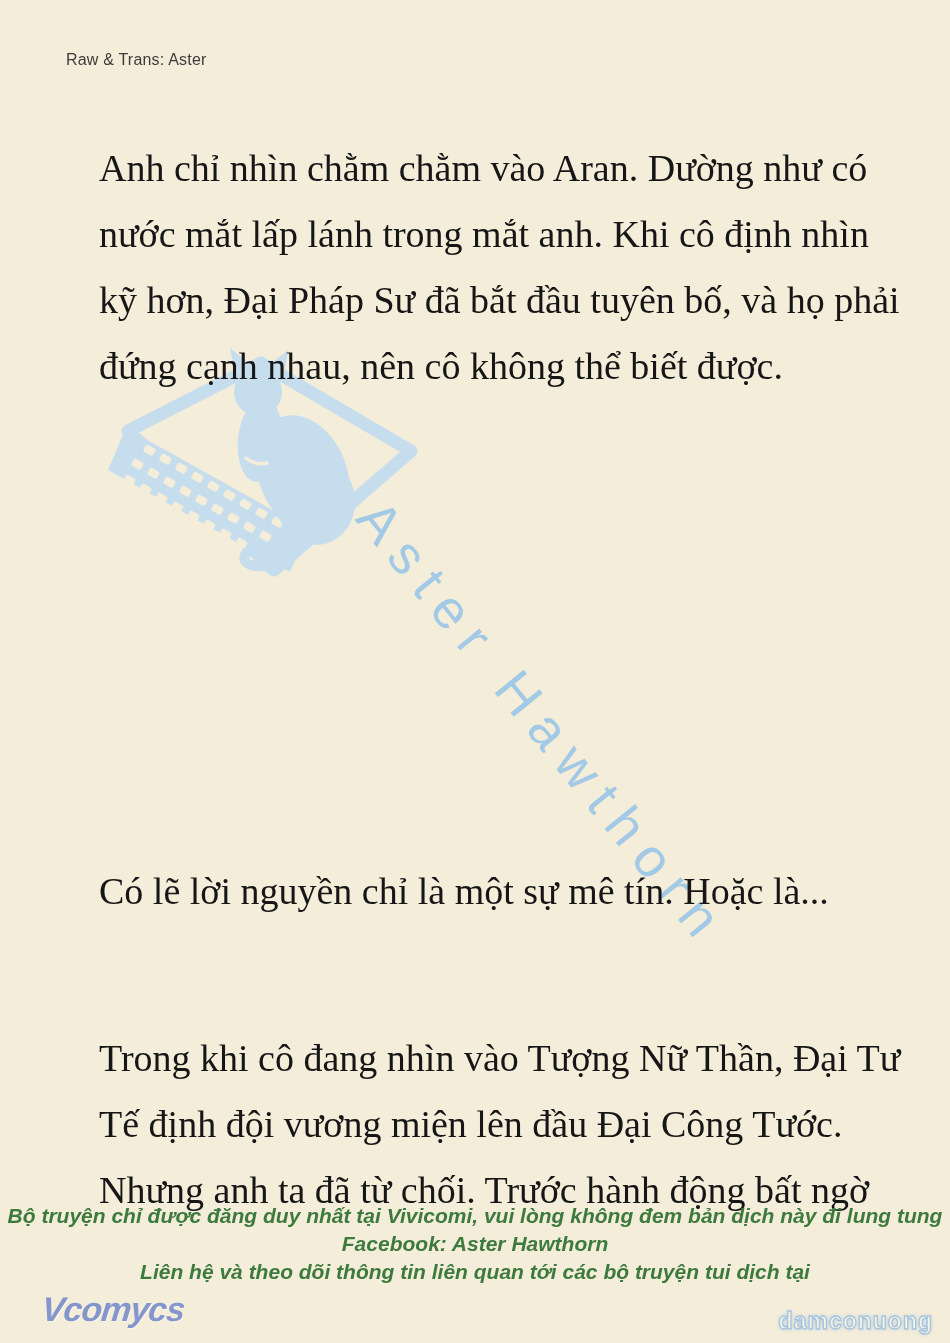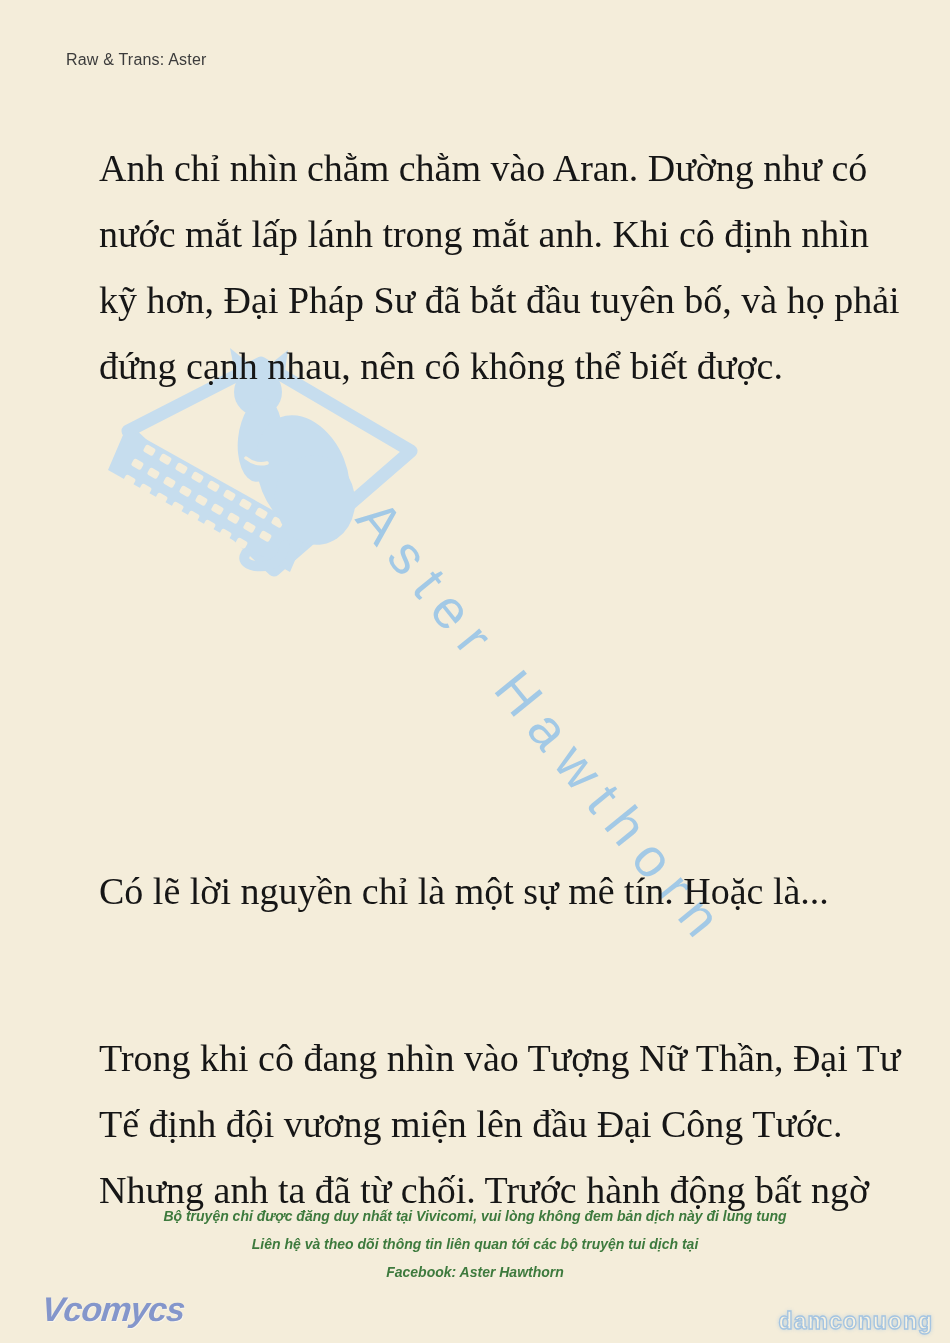--- a/index.html
+++ b/index.html
@@ -38,21 +38,21 @@
     letter-spacing:13px;white-space:nowrap;
     color:rgba(147,194,232,0.85);
     transform:rotate(51deg);transform-origin:0 0;
     z-index:1;
   }
   .footer{
     position:absolute;left:0;top:1202px;width:950px;
     text-align:center;
     font-family:"Liberation Sans", sans-serif;
     font-style:italic;font-weight:bold;
-    font-size:14px;line-height:28px;
+    font-size:21px;line-height:28px;
     color:#3d7a3d;
     z-index:3;
   }
   .vcomycs{
     position:absolute;left:42px;top:1290px;
     font-family:"Liberation Sans", sans-serif;
     font-weight:bold;font-style:italic;
     font-size:34px;letter-spacing:-1px;
     color:#8496cb;
     transform:skewX(-6deg);
@@ -129,20 +129,20 @@
 nước mắt lấp lánh trong mắt anh. Khi cô định nhìn
 kỹ hơn, Đại Pháp Sư đã bắt đầu tuyên bố, và họ phải
 đứng cạnh nhau, nên cô không thể biết được.</p>
   <p class="para p4">Trong khi cô đang nhìn vào Tượng Nữ Thần, Đại Tư
 Tế định đội vương miện lên đầu Đại Công Tước.
 Nhưng anh ta đã từ chối. Trước hành động bất ngờ</p>
   <p class="para p3">Có lẽ lời nguyền chỉ là một sự mê tín. Hoặc là...</p>
 
   <div class="footer">
     <div>Bộ truyện chỉ được đăng duy nhất tại Vivicomi, vui lòng không đem bản dịch này đi lung tung</div>
+    <div>Facebook: Aster Hawthorn</div>
     <div>Liên hệ và theo dõi thông tin liên quan tới các bộ truyện tui dịch tại</div>
-    <div>Facebook: Aster Hawthorn</div>
   </div>
 
   <div class="vcomycs">Vcomycs</div>
   <div class="damconuong">damconuong</div>
 
 </div>
 
 </body></html>

